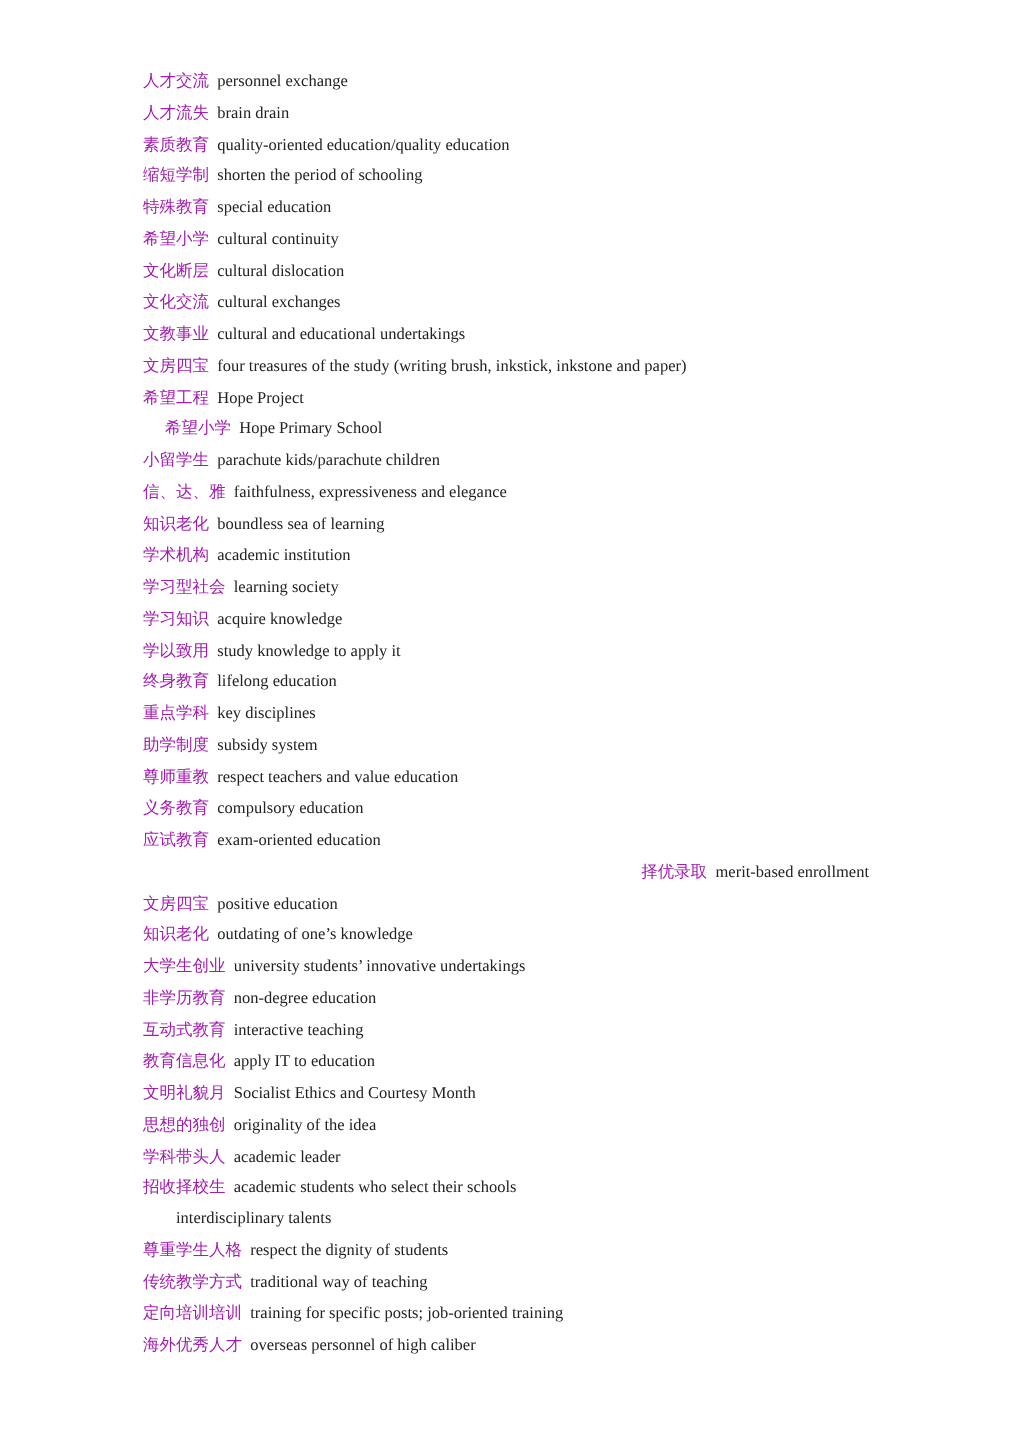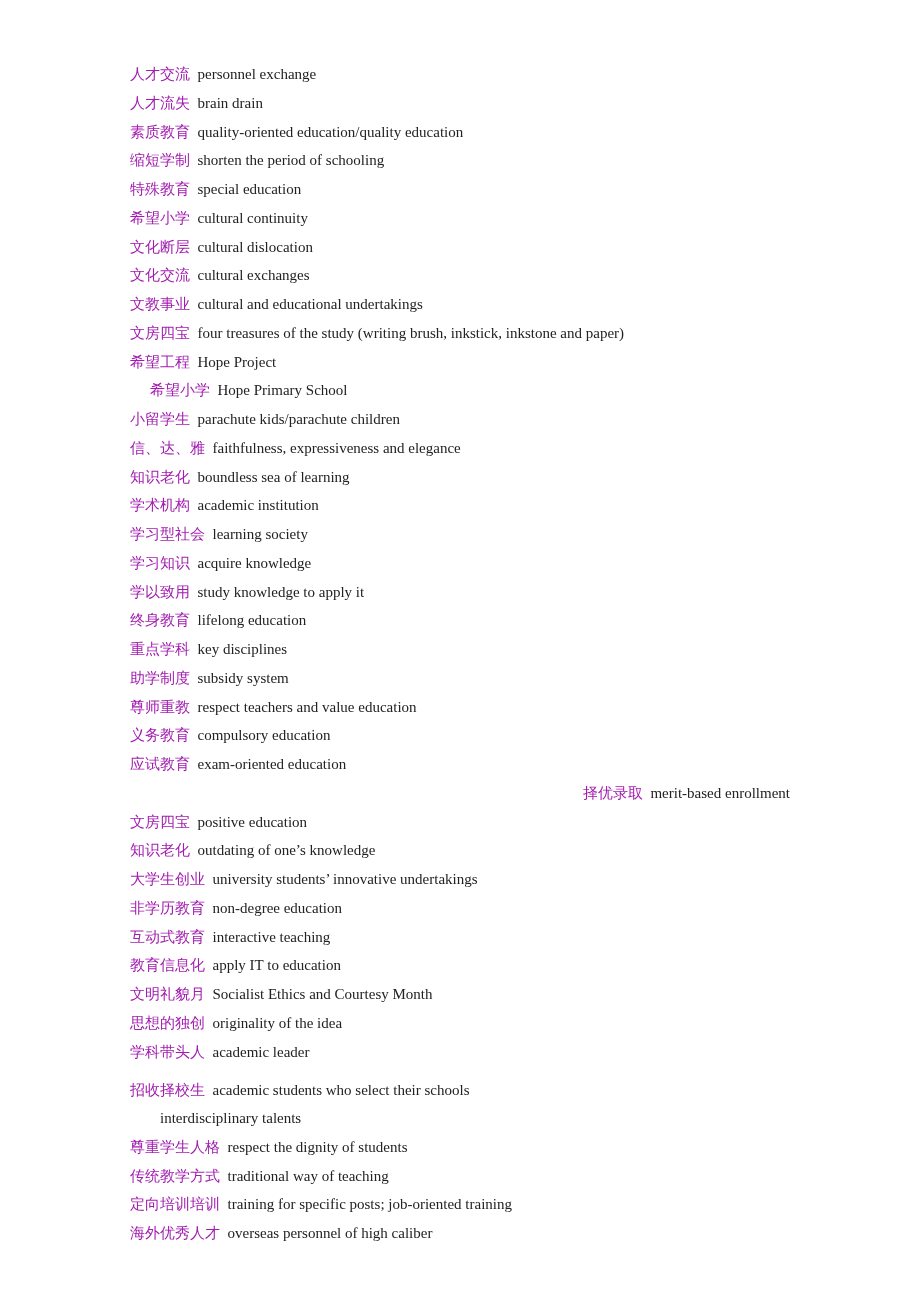--- a/index.html
+++ b/index.html
@@ -123,21 +123,21 @@
     </div>
     <div style="margin-bottom: 0px;">
       <span style="display: block;"><span class="chinese">教育信息化</span>&nbsp; <span class="english">apply IT to education</span></span>
     </div>
     <div style="margin-bottom: 0px;">
       <span style="display: block;"><span class="chinese">文明礼貌月</span>&nbsp; <span class="english">Socialist Ethics and Courtesy Month</span></span>
     </div>
     <div style="margin-bottom: 0px;">
       <span style="display: block;"><span class="chinese">思想的独创</span>&nbsp; <span class="english">originality of the idea</span></span>
     </div>
-    <div style="margin-bottom: 10px;">
+    <div style="margin-bottom: 0px;">
       <span style="display: block;"><span class="chinese">学科带头人</span>&nbsp; <span class="english">academic leader</span></span>
     </div>
     <div style="margin-bottom: 0px;">
       <span style="display: block;"><span class="chinese">招收择校生</span>&nbsp; <span class="english">academic students who select their schools</span></span>
     </div>
     <div style="margin-bottom: 0px;">
       <span style="display: block; padding-left: 2em;"><span class="english">interdisciplinary talents</span></span>
     </div>
     <div style="margin-bottom: 0px;">
       <span style="display: block;"><span class="chinese">尊重学生人格</span>&nbsp; <span class="english">respect the dignity of students</span></span>

